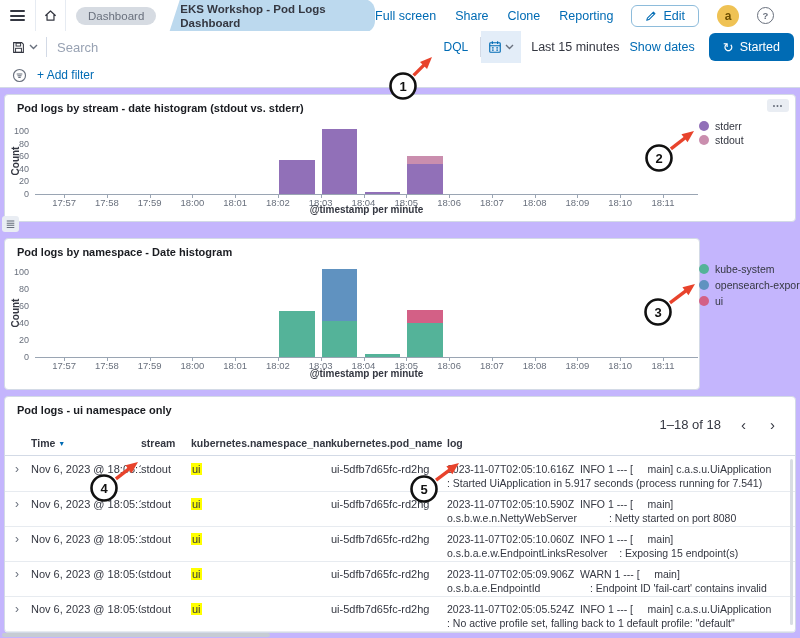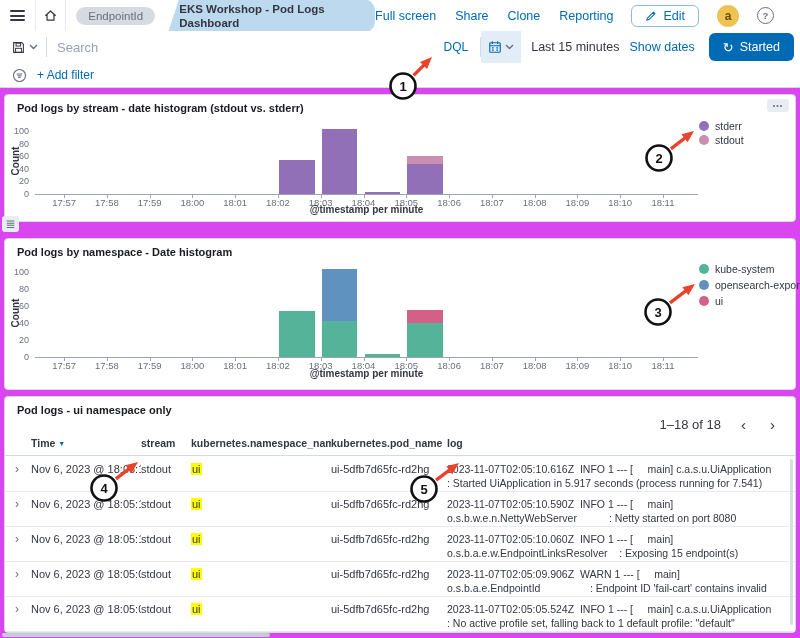--- a/index.html
+++ b/index.html
@@ -47,27 +47,27 @@
     padding:0 14px;margin-right:6px;font-size:12.5px;font-weight:500;display:flex;align-items:center;gap:6px;cursor:pointer;
     font-family:"Liberation Sans",sans-serif;}
   .refresh-glyph{font-size:13px;line-height:1;}
 
   
   .filterbar{position:absolute;left:0;top:63px;width:800px;height:25px;background:#fff;
     border-bottom:1px solid #d3dae6;display:flex;align-items:center;padding-left:12px;box-sizing:border-box;gap:10px;}
   .add-filter{color:#006BB4;font-size:12px;cursor:pointer;}
 
   
-  .dash{position:absolute;left:0;top:88px;width:800px;height:550px;background:#d946ef;}
+  .dash{position:absolute;left:0;top:88px;width:800px;height:550px;background:#c4b5fd;}
   .panel{position:absolute;background:#fff;border:1px solid #d3dae6;border-radius:4px;box-sizing:border-box;}
   .panel-title{position:absolute;left:12px;top:7px;font-size:11px;font-weight:700;color:#1a1c21;}
   .panel-menu{position:absolute;right:6px;top:4px;width:22px;height:13px;background:#e9edf3;border-radius:3px;
     color:#69707d;font-size:7px;letter-spacing:1px;display:flex;align-items:center;justify-content:center;cursor:pointer;}
   #panel-chart-0{left:4px;top:6px;width:792px;height:128px;}
-  #panel-chart-1{left:4px;top:150px;width:792px;height:152px;}
+  #panel-chart-1{left:4px;top:150px;width:696px;height:152px;}
   #panel-table{left:4px;top:308px;width:792px;height:237px;}
   .chart-area{position:absolute;left:0;top:0;right:0;bottom:0;}
   .ytick{position:absolute;width:24px;text-align:right;font-size:9px;color:#69707d;}
   .xtick{position:absolute;transform:translateX(-50%);font-size:9.5px;color:#69707d;text-align:right;}
   .tickmark{position:absolute;width:1px;height:3px;background:#9aa5b3;}
   .axisline{position:absolute;height:1px;background:#9aa5b3;}
   .xlabel{position:absolute;transform:translateX(-50%);font-size:10px;font-weight:700;color:#343741;}
   .ylabel{position:absolute;font-size:10px;font-weight:700;color:#343741;transform:translate(-50%,-50%) rotate(-90deg);}
   .bar-seg{position:absolute;cursor:pointer;}
   .legend-item{position:absolute;display:flex;align-items:center;gap:6px;cursor:pointer;}
@@ -109,21 +109,21 @@
           <span></span>
           <span></span>
         </span>
     </div>
     <div class="homebtn">
       <svg width="15" height="15" viewBox="0 0 16 16">
         <path d="M2.5 8.2 L8 3.2 L13.5 8.2 M4.3 7v6h7.4V7" fill="none" stroke="#343741" stroke-width="1.3" stroke-linejoin="round"></path>
       </svg>
     </div>
     <div class="crumbs">
-      <span class="pill pill-grey">EndpointId</span>
+      <span class="pill pill-grey">Dashboard</span>
       <span class="pill-blue-wrap">
         <span>EKS Workshop - Pod Logs Dashboard</span>
       </span>
     </div>
     <div class="top-right">
       <div class="navlinks">
           <span>Full screen</span>
           <span>Share</span>
           <span>Clone</span>
           <span>Reporting</span>

